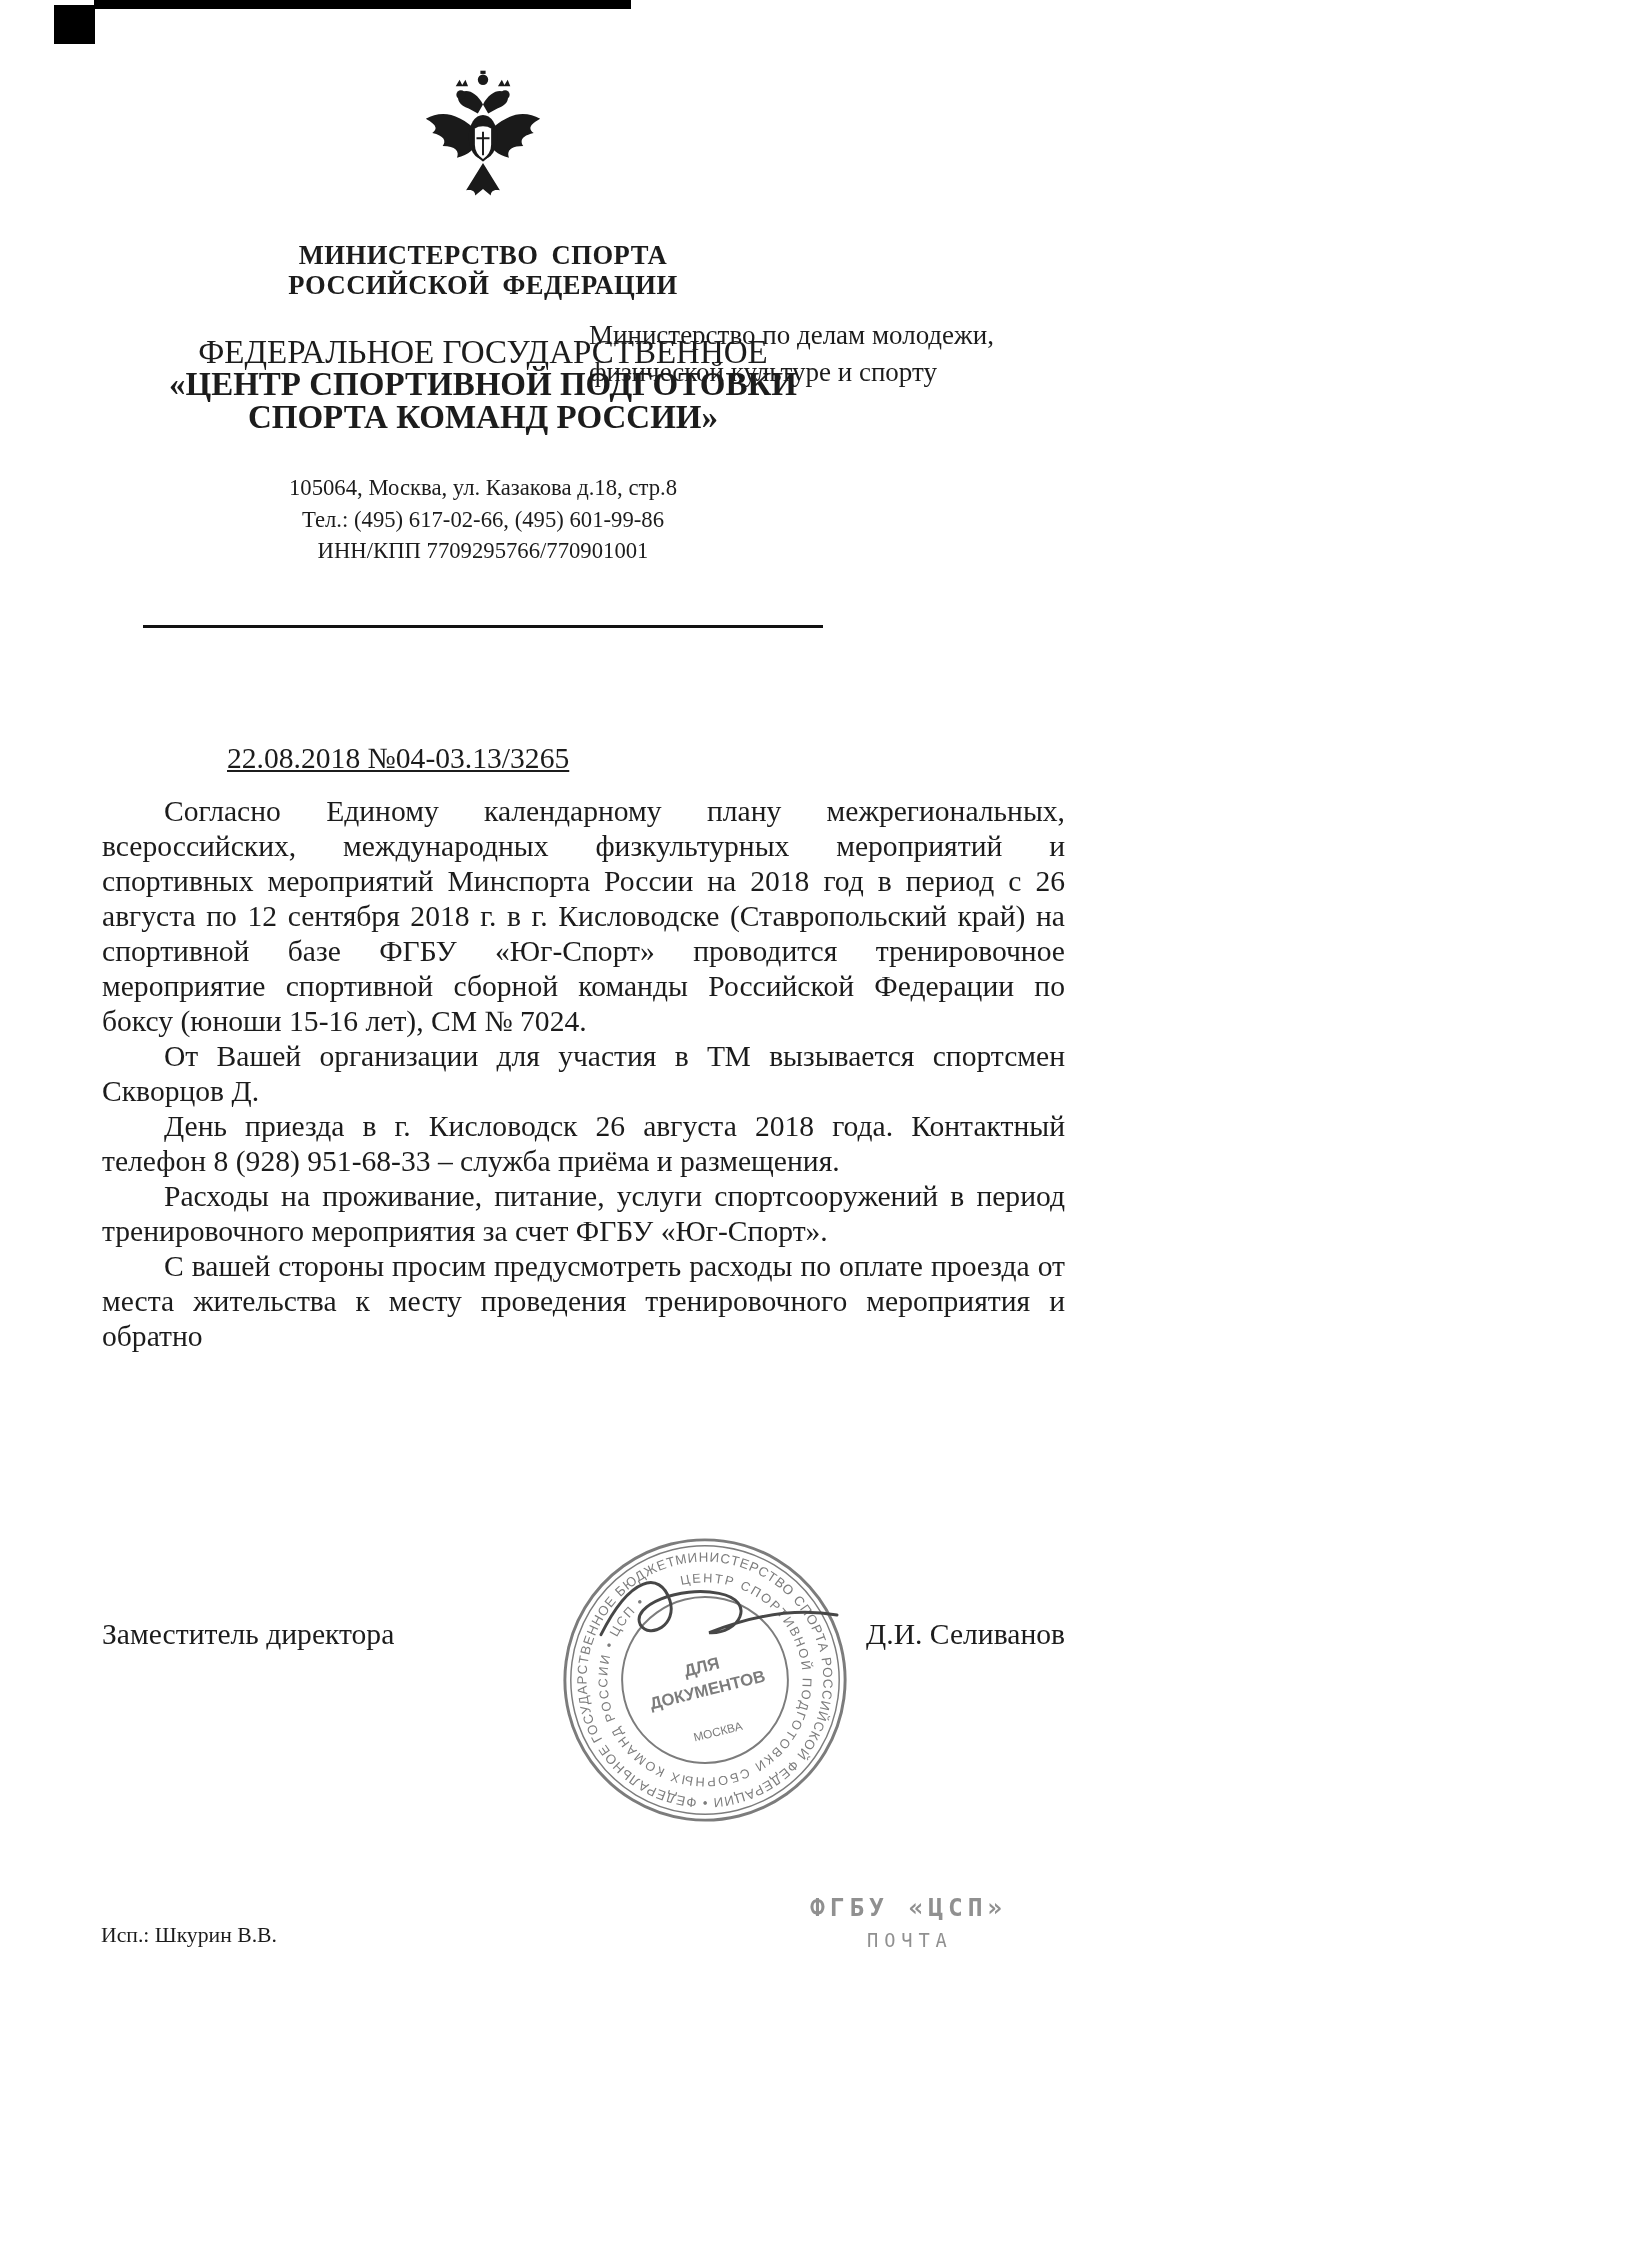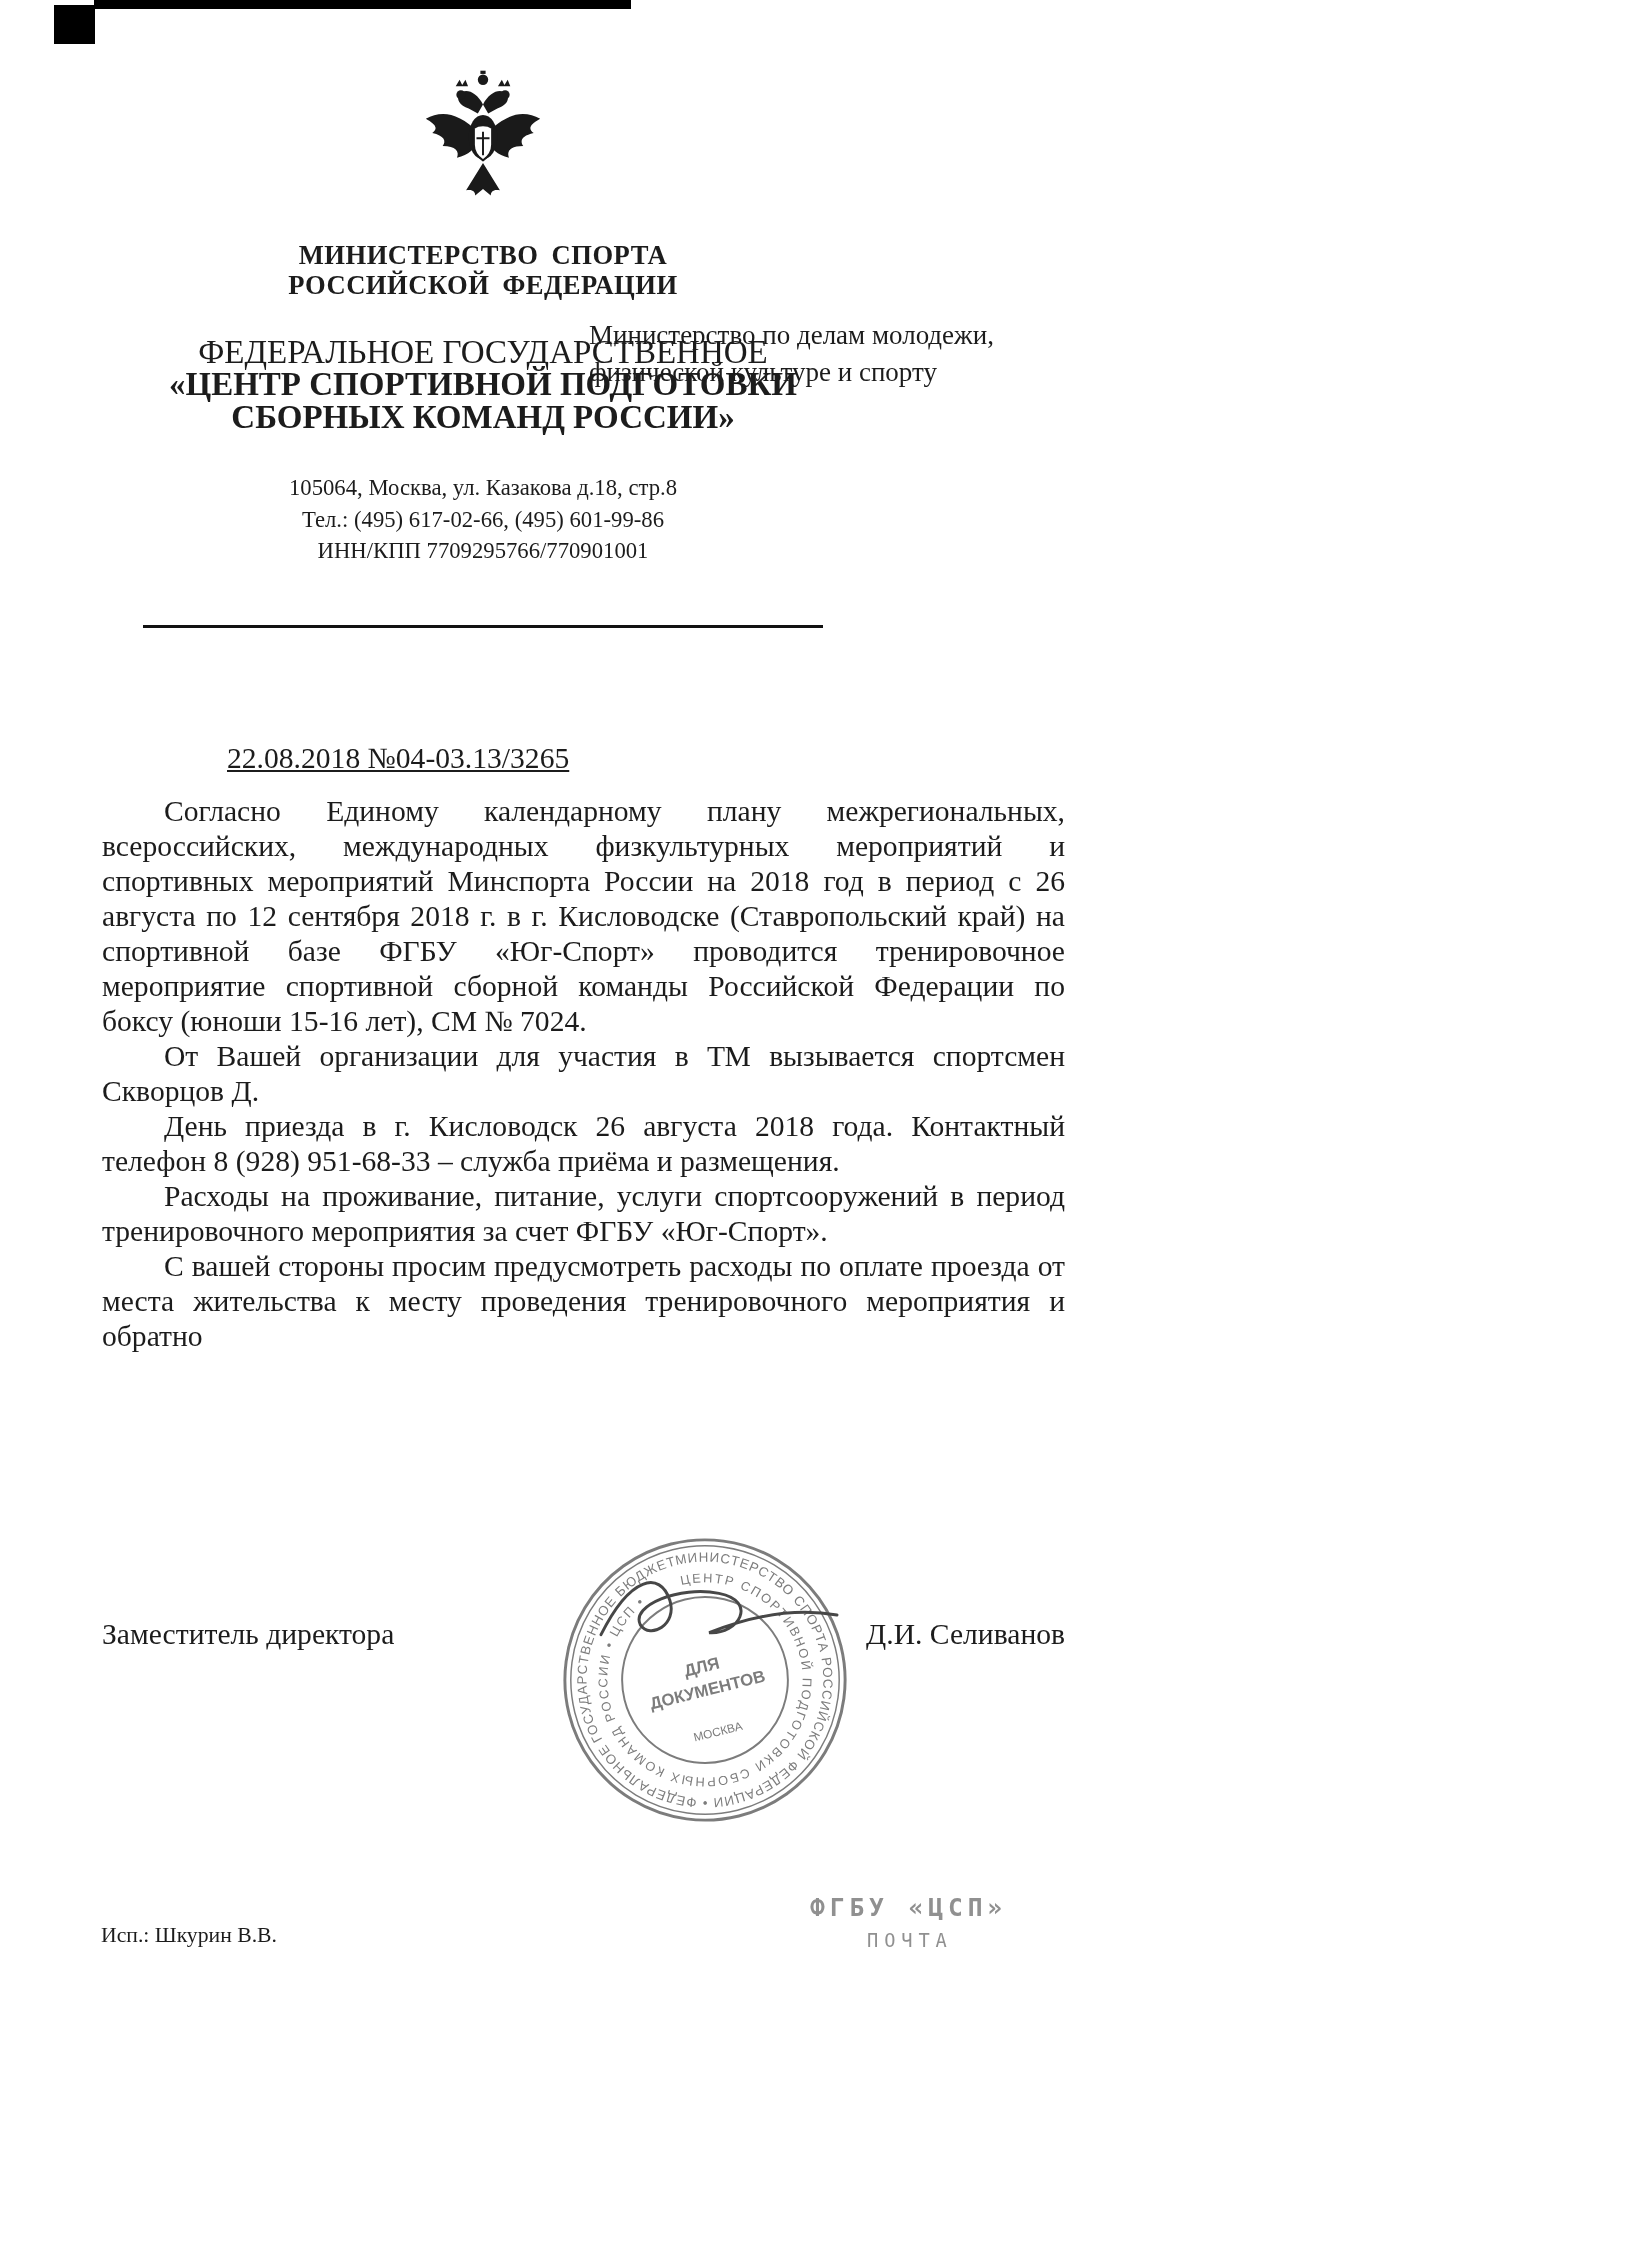--- a/index.html
+++ b/index.html
@@ -83,21 +83,21 @@
         <path d="M100 150 l-26 42 c10 -2 14 2 14 8 l12 -10 12 10 c0 -6 4 -10 14 -8 z"></path>
         <path d="M100 92 c8 0 14 4 14 4 v26 c0 12 -8 20 -14 24 c-6 -4 -14 -12 -14 -24 v-26 c0 0 6 -4 14 -4z" fill="#ffffff" stroke="#1a1a1a" stroke-width="3"></path>
         <path d="M100 102 l0 36 M90 112 l20 0" stroke="#1a1a1a" stroke-width="3" fill="none"></path>
       </g>
     </svg>
     <div class="ministry">МИНИСТЕРСТВО  СПОРТА</div>
     <div class="ministry">РОССИЙСКОЙ ФЕДЕРАЦИИ</div>
     <div class="org">
       <div>ФЕДЕРАЛЬНОЕ ГОСУДАРСТВЕННОЕ</div>
       <div class="b">«ЦЕНТР СПОРТИВНОЙ ПОДГОТОВКИ</div>
-      <div class="b">СБОРНЫХ КОМАНД РОССИИ»</div>
+      <div class="b">СПОРТА КОМАНД РОССИИ»</div>
     </div>
     <div class="addr">
       <div>105064, Москва, ул. Казакова д.18, стр.8</div>
       <div>Тел.: (495) 617-02-66, (495) 601-99-86</div>
       <div>ИНН/КПП 7709295766/770901001</div>
     </div>
   </div>
   <div class="header-rule"></div>
 
   <div class="recipient">

